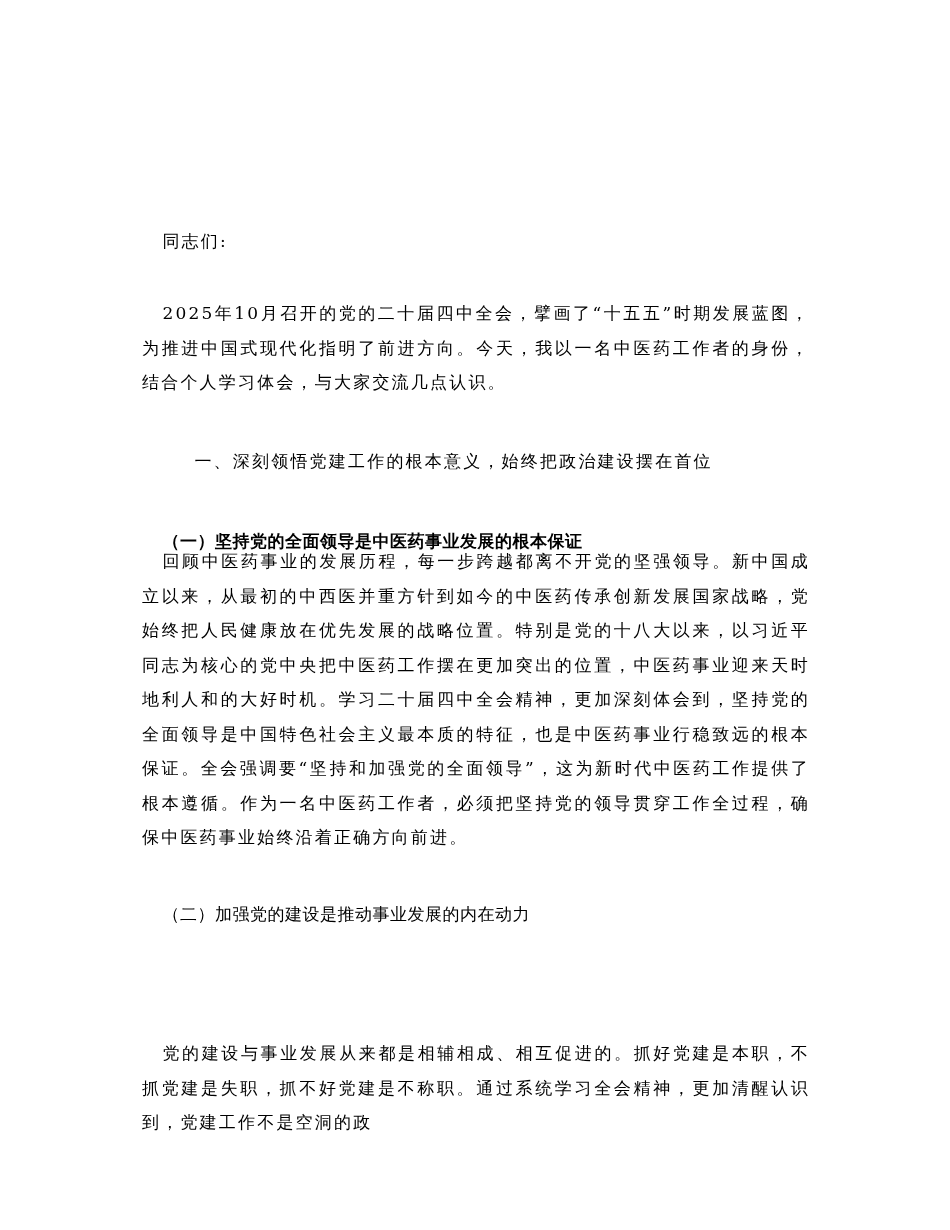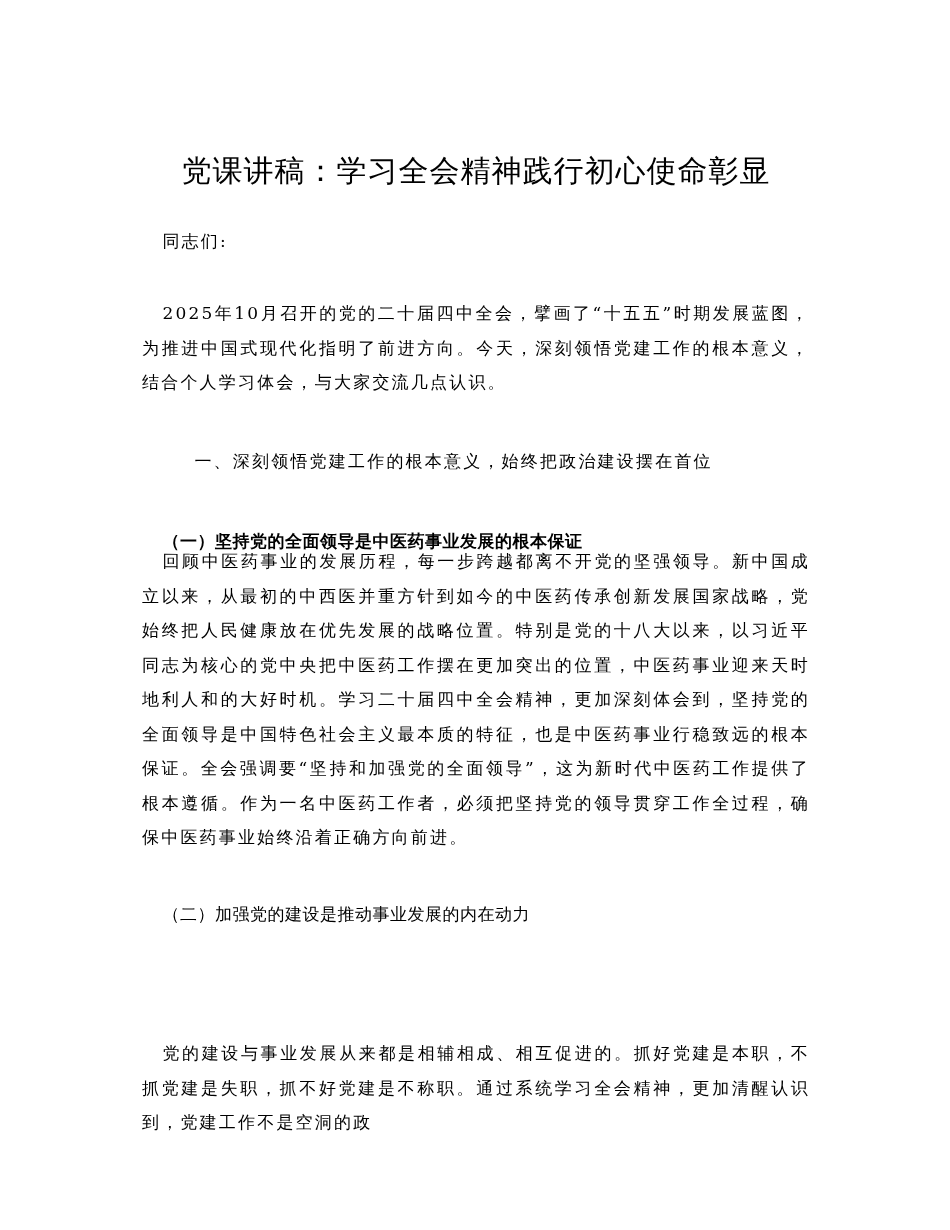--- a/index.html
+++ b/index.html
@@ -14,26 +14,25 @@
   .block { position: absolute; left: 0; width: 668px; font-size: 17px;
            line-height: 34.5px; text-align: justify; text-align-last: left;
            letter-spacing: 2.2px; }
   .indent { text-indent: 1.2em; }
 </style>
 </head>
 <body>
 
 <div class="page">
   <div class="title">
-    <span class="t1">党课讲稿：学习全会精神践行初心使命彰显</span>
   </div>
 
   <div class="block indent" style="top:224px;">同志们:</div>
 
-  <div class="block indent" style="top:296px;">2025年10月召开的党的二十届四中全会，擘画了“十五五”时期发展蓝图，为推进中国式现代化指明了前进方向。今天，深刻领悟党建工作的根本意义，结合个人学习体会，与大家交流几点认识。</div>
+  <div class="block indent" style="top:296px;">2025年10月召开的党的二十届四中全会，擘画了“十五五”时期发展蓝图，为推进中国式现代化指明了前进方向。今天，我以一名中医药工作者的身份，结合个人学习体会，与大家交流几点认识。</div>
 
   <div class="block indent" style="top:444px;margin-left:32px;">一、深刻领悟党建工作的根本意义，始终把政治建设摆在首位</div>
 
   <div class="block indent" style="top:524px; letter-spacing:0.5px;font-weight:bold;">（一）坚持党的全面领导是中医药事业发展的根本保证</div>
 
   <div class="block indent" style="top:544px;">回顾中医药事业的发展历程，每一步跨越都离不开党的坚强领导。新中国成立以来，从最初的中西医并重方针到如今的中医药传承创新发展国家战略，党始终把人民健康放在优先发展的战略位置。特别是党的十八大以来，以习近平同志为核心的党中央把中医药工作摆在更加突出的位置，中医药事业迎来天时地利人和的大好时机。学习二十届四中全会精神，更加深刻体会到，坚持党的全面领导是中国特色社会主义最本质的特征，也是中医药事业行稳致远的根本保证。全会强调要“坚持和加强党的全面领导”，这为新时代中医药工作提供了根本遵循。作为一名中医药工作者，必须把坚持党的领导贯穿工作全过程，确保中医药事业始终沿着正确方向前进。</div>
 
   <div class="block indent" style="top:897px; letter-spacing:0.5px;">（二）加强党的建设是推动事业发展的内在动力</div>
 
   <div class="block indent" style="top:1036px;">党的建设与事业发展从来都是相辅相成、相互促进的。抓好党建是本职，不抓党建是失职，抓不好党建是不称职。通过系统学习全会精神，更加清醒认识到，党建工作不是空洞的政</div>

